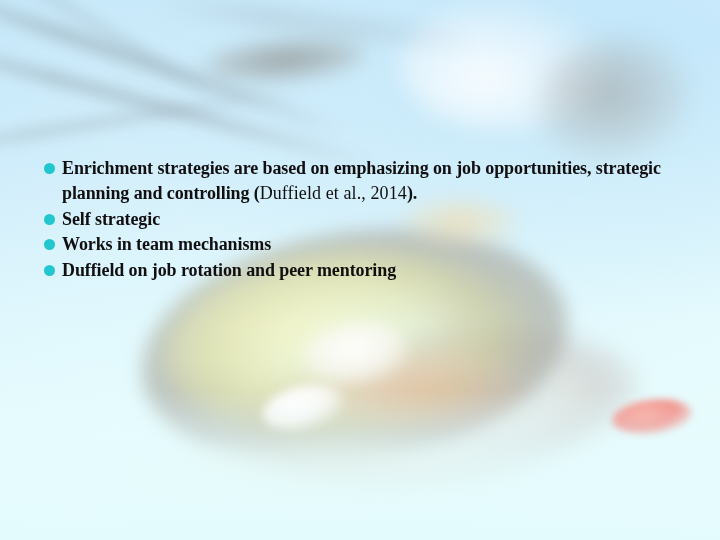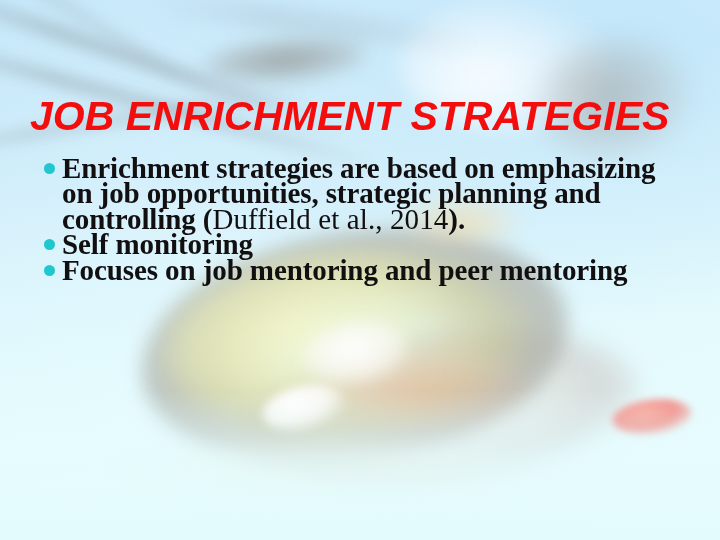--- a/index.html
+++ b/index.html
@@ -202,21 +202,21 @@
     width: 650px;
     margin: 0;
     padding: 0;
     list-style: none;
   }
 
   .bullet-item {
     position: relative;
     padding-left: 24px;
     margin: 0 0 0px 0;
-    font-size: 29px;
+    font-size: 18px;
     font-weight: bold;
     color: #120f10;
     line-height: 25.4px;
     letter-spacing: -0.1px;
   }
 
   .bullet-item > .dot {
     position: absolute;
     left: 6px;
     top: 7px;
@@ -259,39 +259,42 @@
     <div class="warm-glow"></div>
     <div class="disc-hole"></div>
     <div class="pill-white"></div>
     <div class="pill-pink"></div>
     <div class="bottom-haze"></div>
     <div class="bottom-fade"></div>
   </div>
 
   <div class="content">
 
-    <h1 class="slide-title">JOB ENRICHMENT STRATEGIES</h1>
 
     <ul class="body-list">
 
       <li class="bullet-item">
         <span class="dot"></span>
         <span class="txt">Enrichment strategies are based on emphasizing on job opportunities, strategic planning and controlling (</span><span class="cite">Duffield et al., 2014</span><span class="txt">).</span>
       </li>
 
       <li class="bullet-item">
         <span class="dot"></span>
-        <span class="txt">Self monitoring</span>
+        <span class="txt">Self strategic</span>
       </li>
-
-
 
       <li class="bullet-item">
         <span class="dot"></span>
-        <span class="txt">Focuses on job mentoring and peer mentoring</span>
+        <span class="txt">Works in team mechanisms</span>
+      </li>
+
+
+      <li class="bullet-item">
+        <span class="dot"></span>
+        <span class="txt">Duffield on job rotation and peer mentoring</span>
       </li>
 
       <li class="spacer-line"></li>
 
 
     </ul>
   </div>
 </div>
 
 </body></html>

